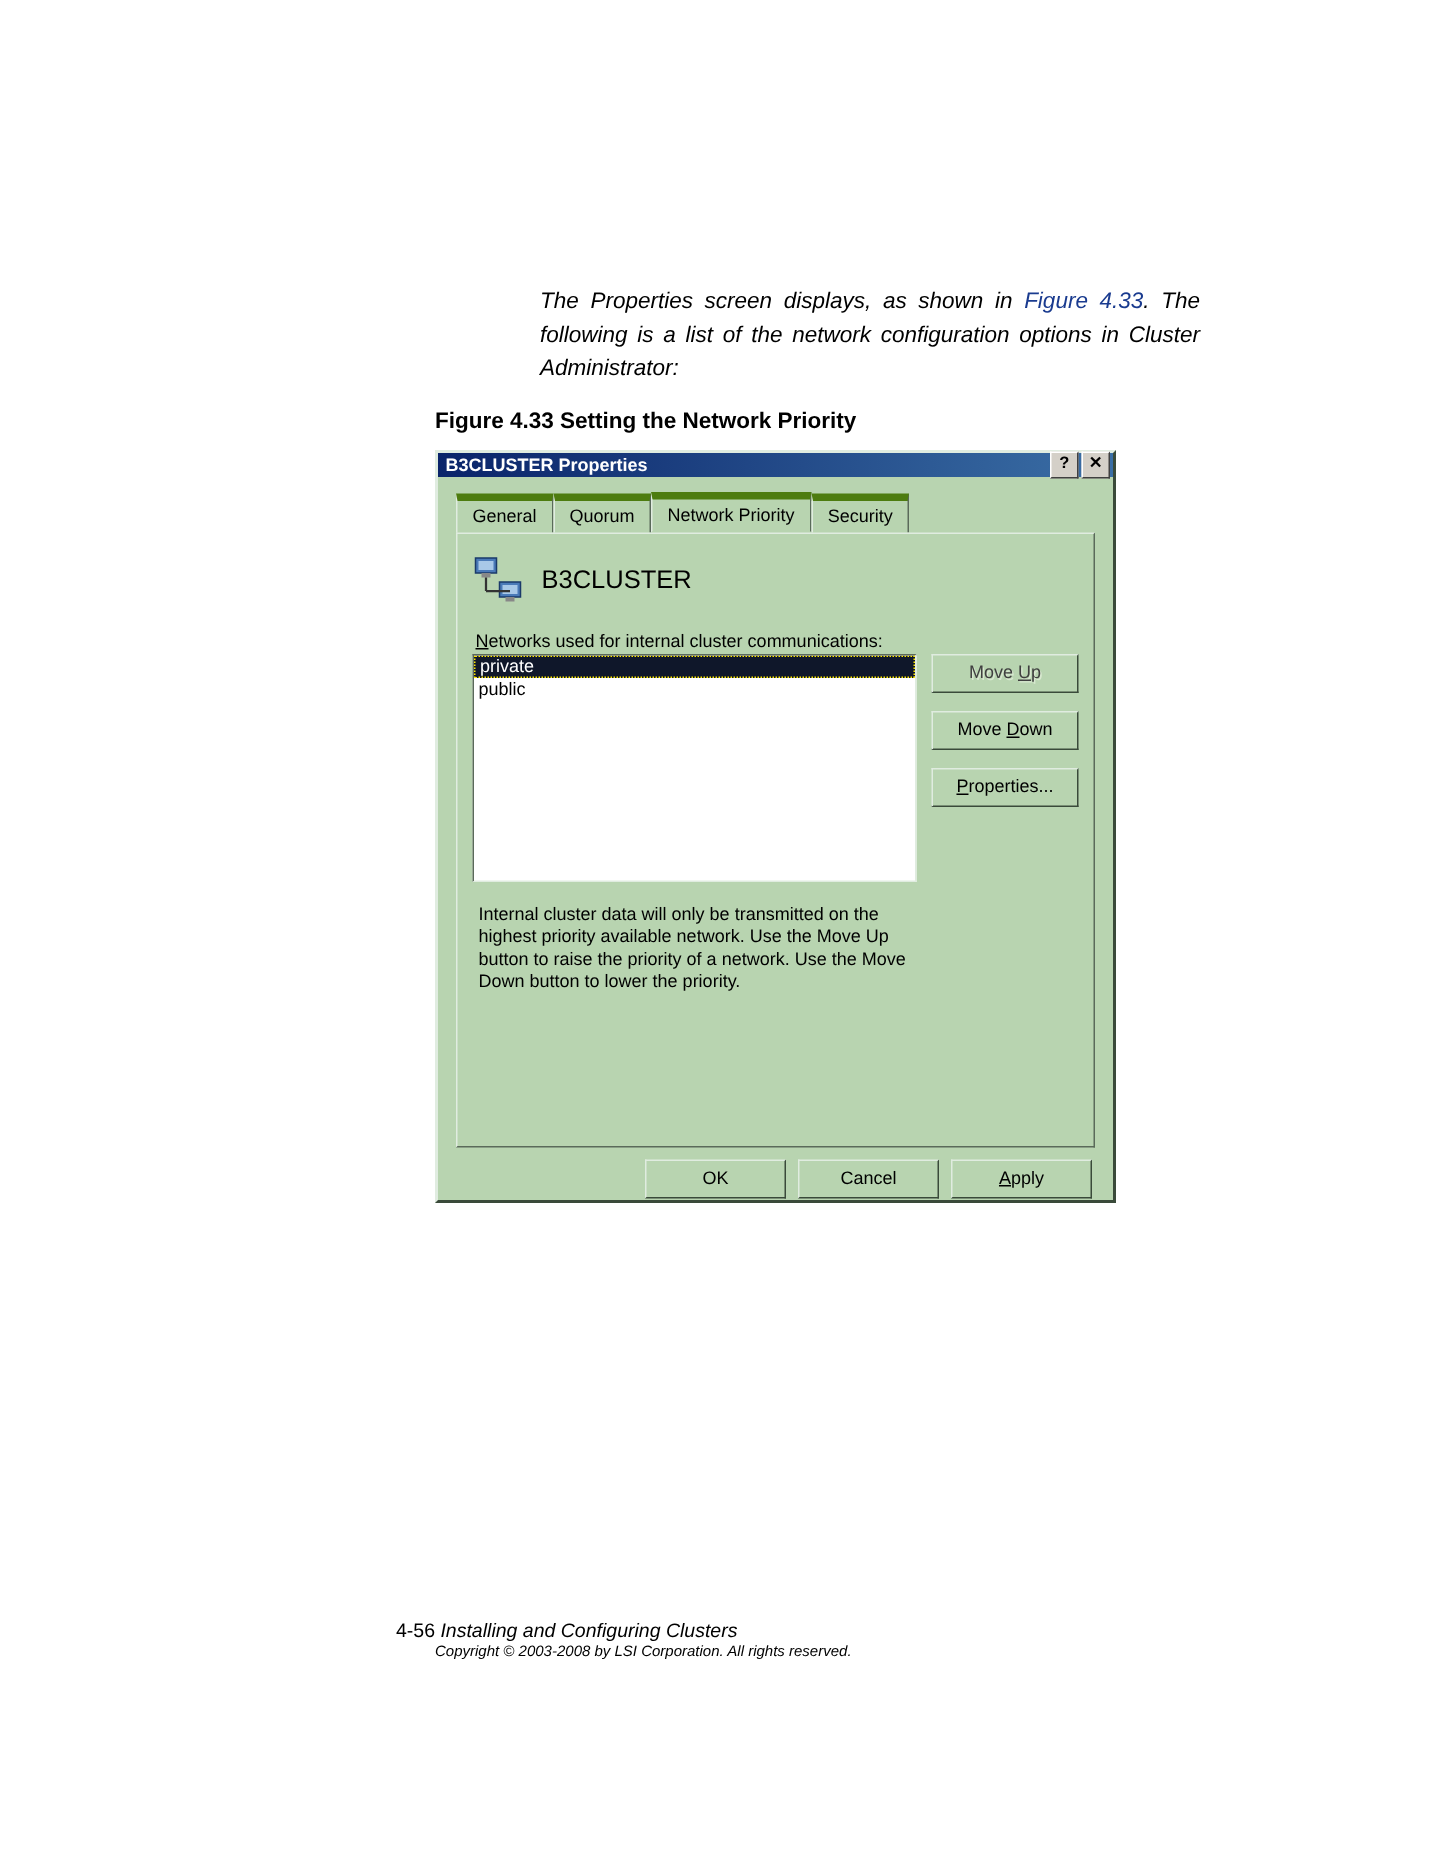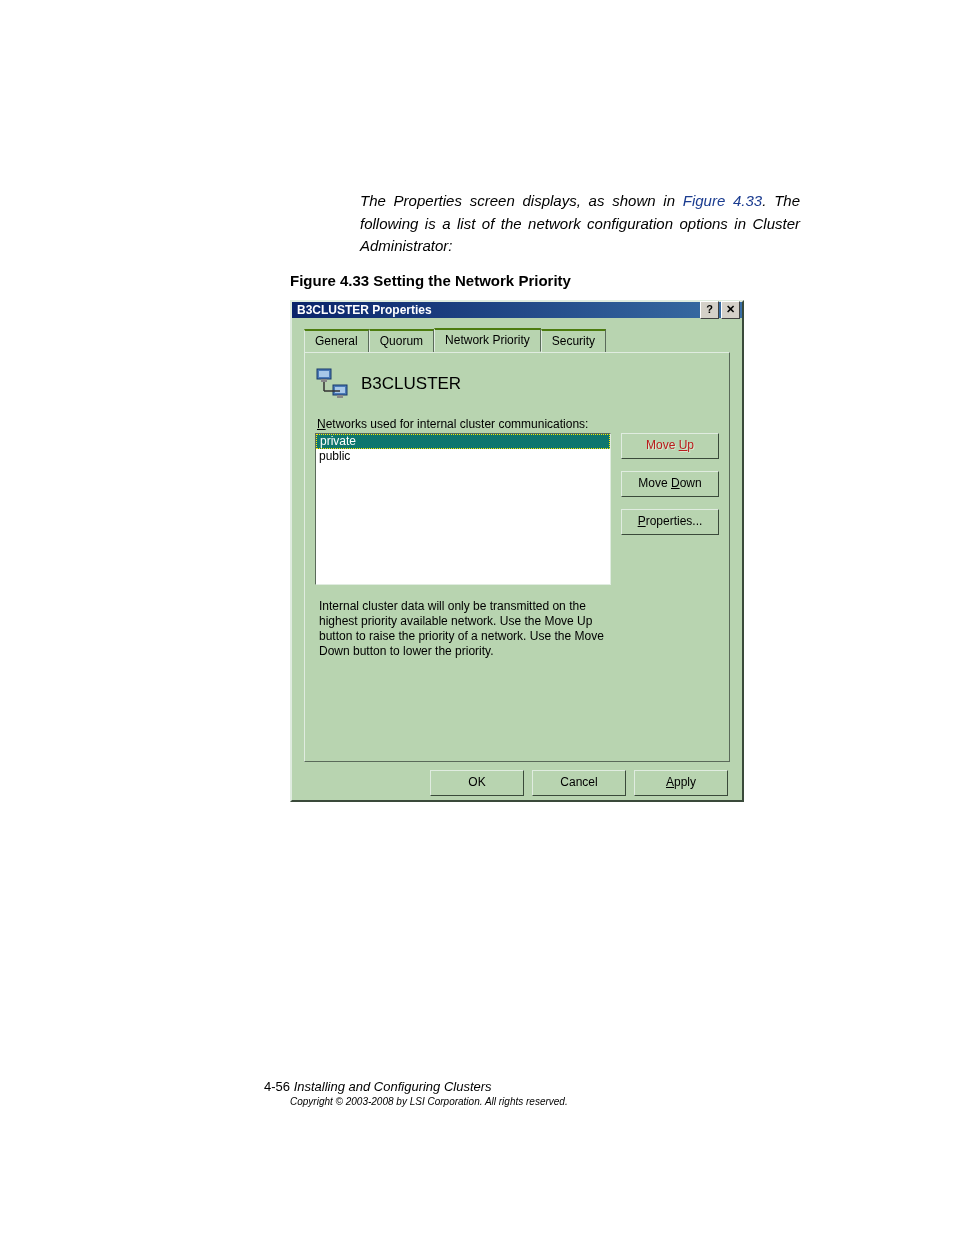--- a/index.html
+++ b/index.html
@@ -84,21 +84,21 @@
     font-family: "Marlett", Arial, sans-serif;
   }
   .tabs {
     display: flex;
     padding: 10px 12px 0 12px;
     font-size: 12px;
   }
   .tab {
     padding: 3px 10px;
     background: #b8d4b0;
-    border-top: 2px solid #4d7c0f;
+    border-top: 5px solid #4d7c0f;
     border-left: 1px solid #e0ece0;
     border-right: 1px solid #5a6a5a;
     position: relative;
     top: 1px;
     color: #000;
   }
   .tab.active {
     background: #b8d4b0;
     border-bottom: 1px solid #b8d4b0;
     top: 0;
@@ -152,21 +152,21 @@
     border-bottom: 1px solid #e0ece0;
     font-size: 12px;
     overflow: hidden;
   }
   .list-item {
     padding: 0 3px;
     line-height: 14px;
     color: #000;
   }
   .list-item.selected {
-    background: #0f766e;
+    background: #0f172a;
     color: #fff;
     border: 1px dotted #ffea00;
     line-height: 13px;
   }
   .side-btns {
     display: flex;
     flex-direction: column;
     gap: 12px;
   }
   .winbtn {
@@ -177,21 +177,21 @@
     border-left: 1px solid #e0ece0;
     border-right: 1px solid #3a4a3a;
     border-bottom: 1px solid #3a4a3a;
     font-size: 12px;
     text-align: center;
     line-height: 22px;
     padding: 0 6px;
     color: #000;
   }
   .winbtn.disabled {
-    color: #b91c1c;
+    color: #404040;
     text-shadow: 1px 1px 0 #d8e8d0;
   }
   .winbtn .ul {
     text-decoration: underline;
   }
   .desc-text {
     font-size: 12px;
     color: #000;
     padding: 14px 14px 0 14px;
     width: 300px;

